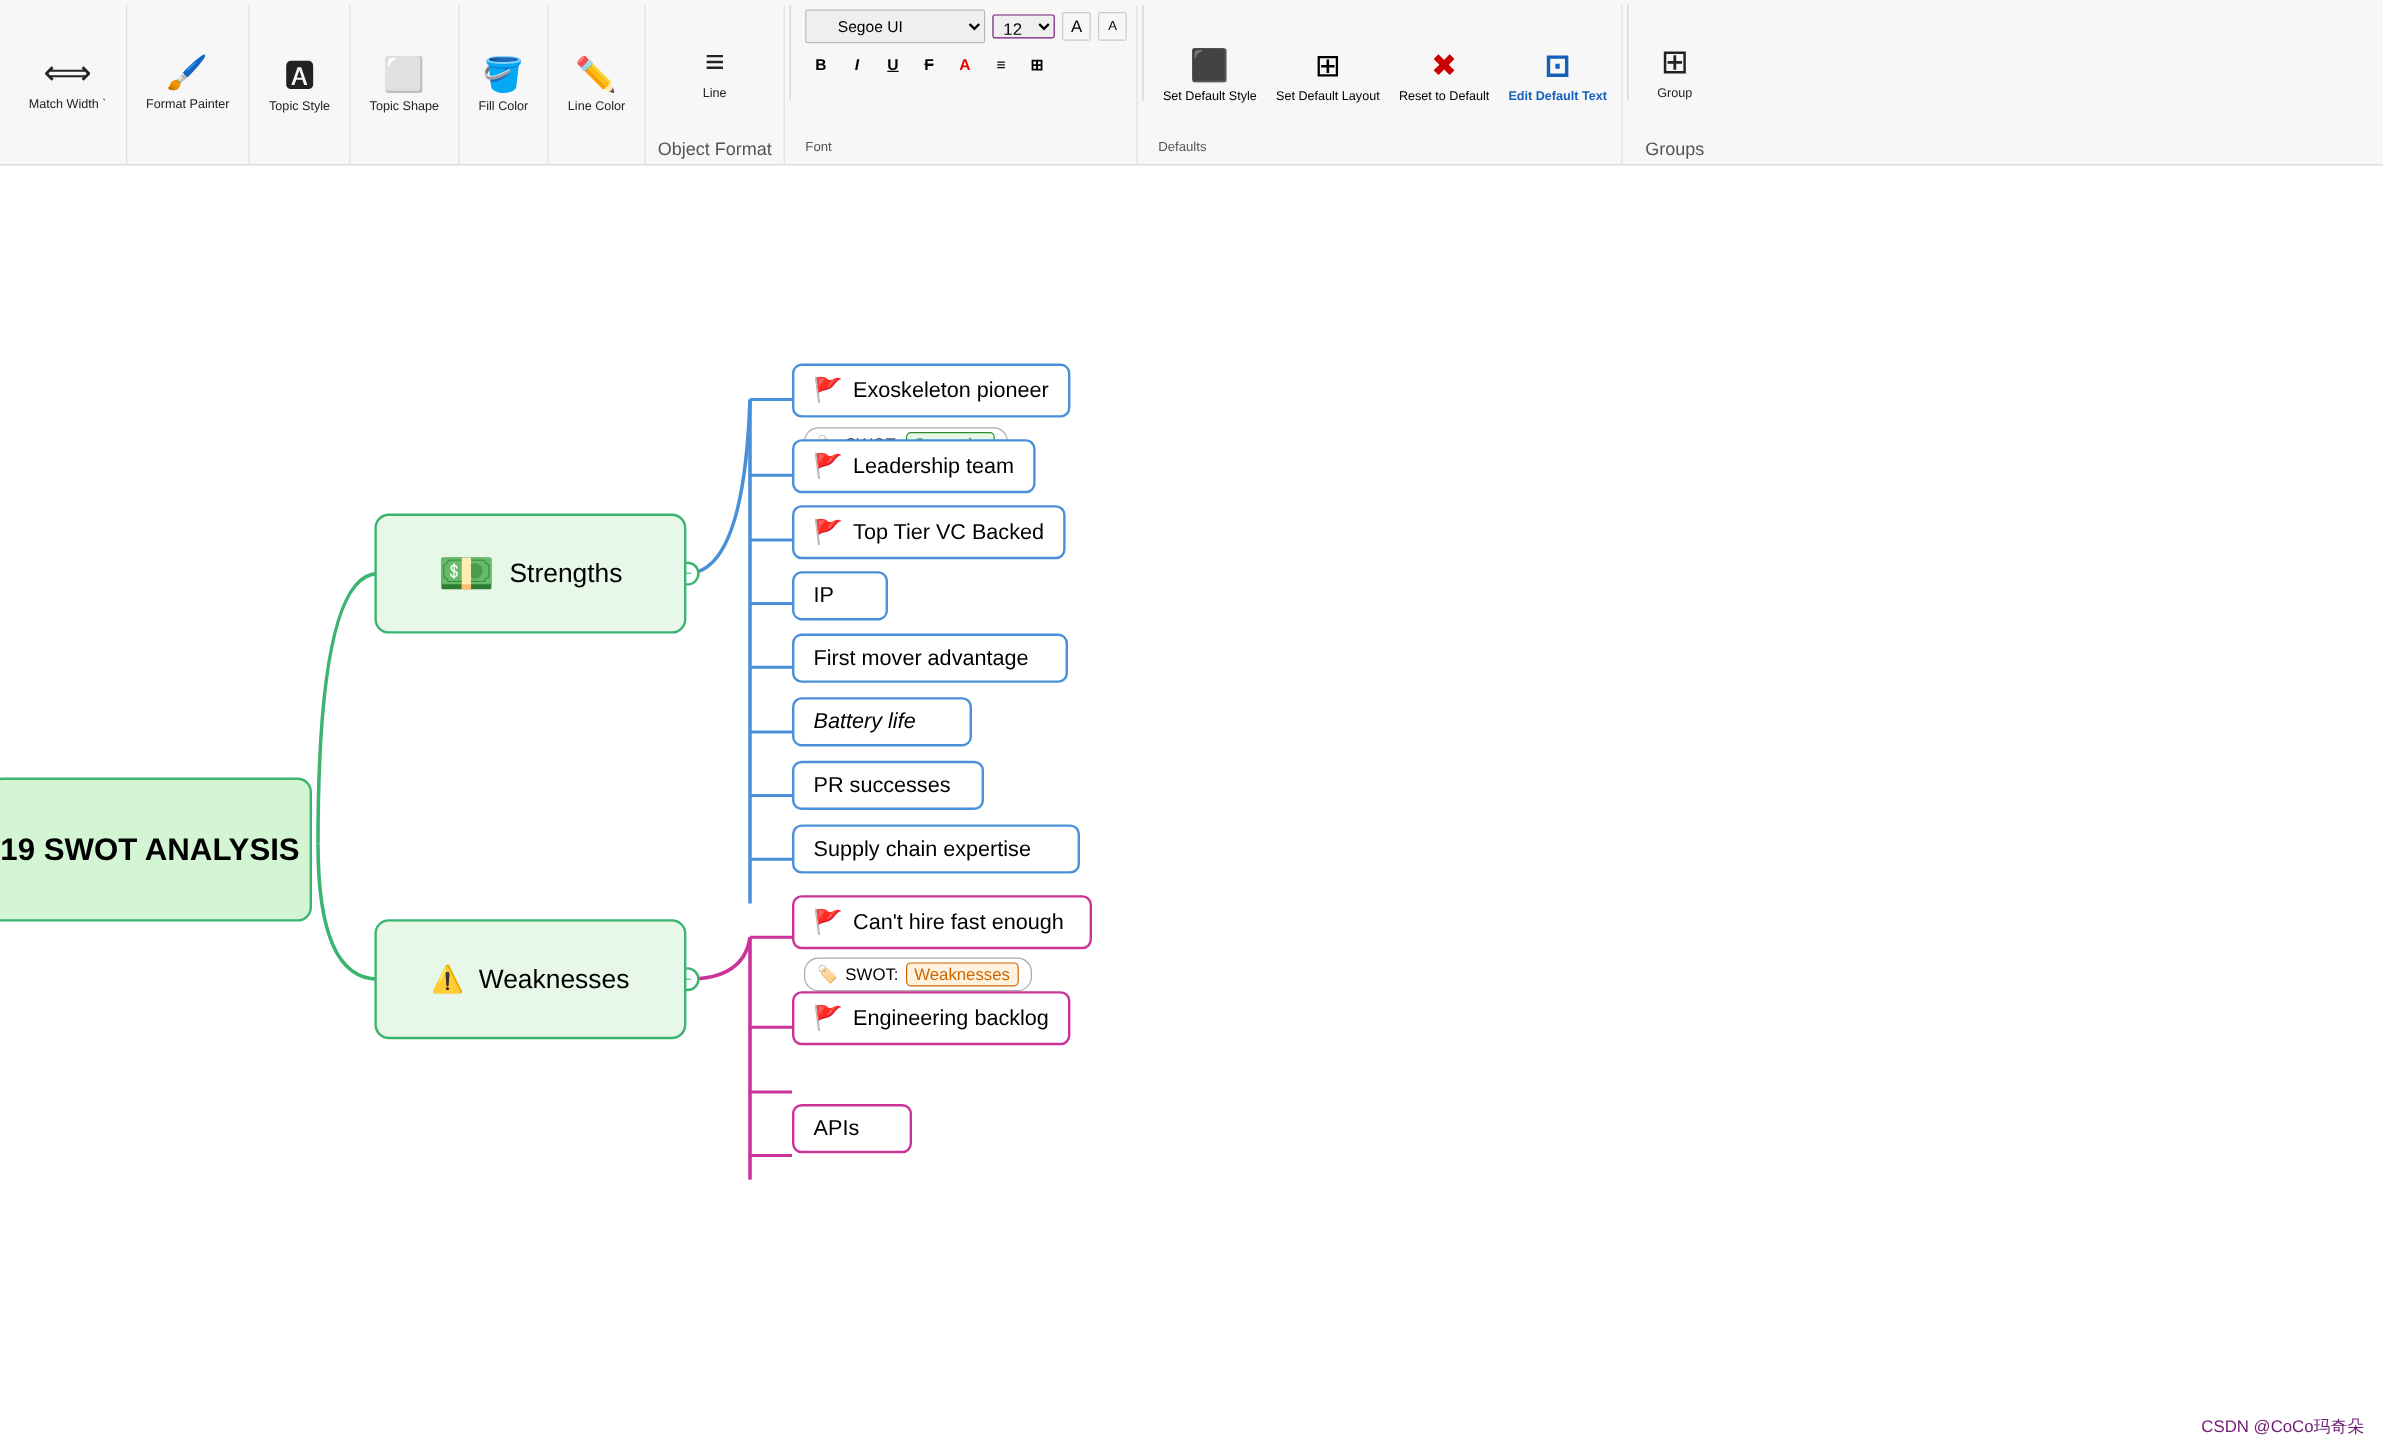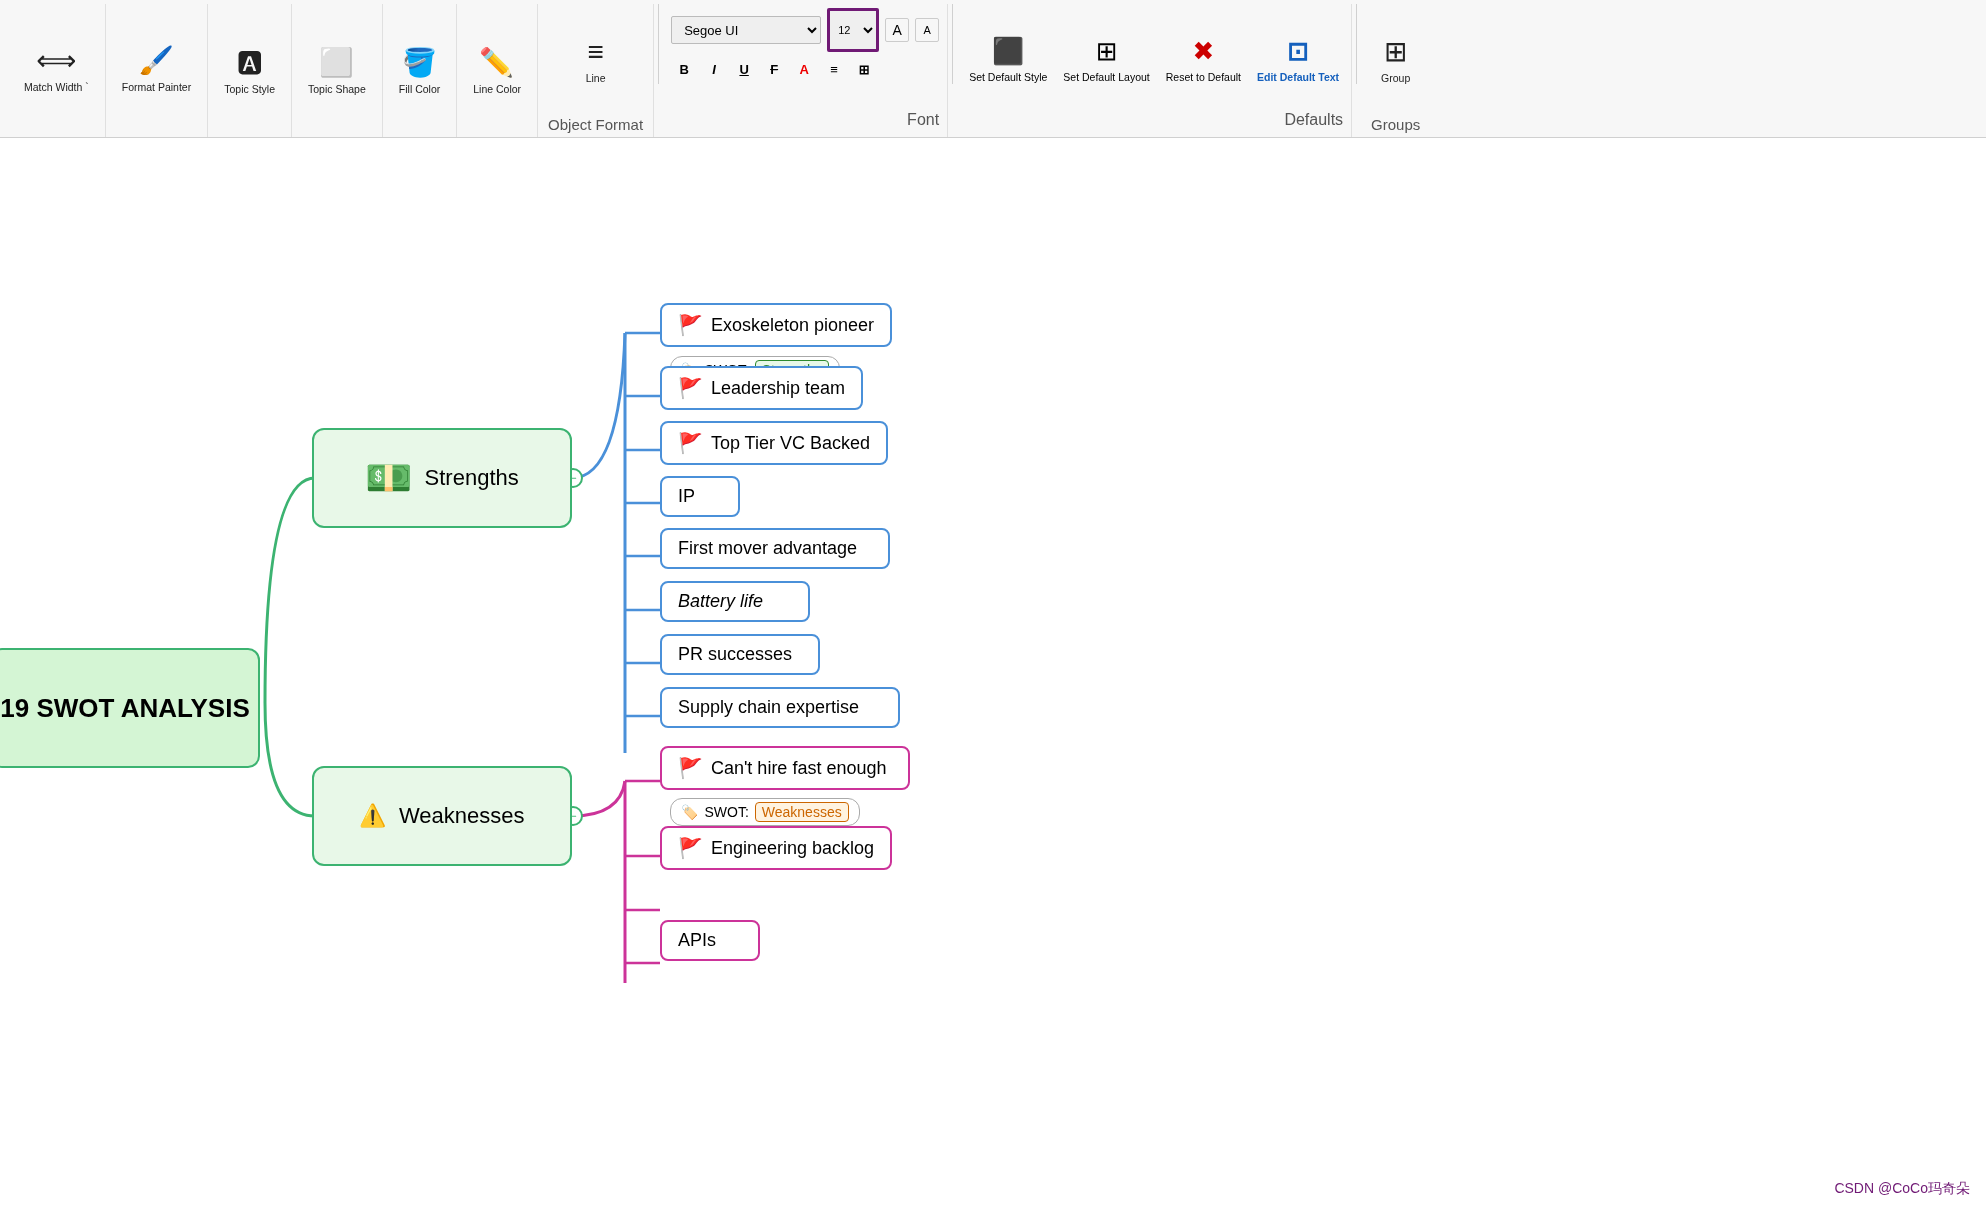--- a/index.html
+++ b/index.html
@@ -64,26 +64,26 @@
     .font-section {
       display: flex;
       flex-direction: column;
       padding: 4px 8px;
       border-right: 1px solid #e0e0e0;
       min-width: 260px;
     }
     .font-row1 { display: flex; align-items: center; gap: 6px; margin-bottom: 4px; }
     .font-row2 { display: flex; align-items: center; gap: 4px; }
     .font-select {
-      width: 150px; height: 28px; font-size: 13px; border: 1px solid #bbb; border-radius: 2px; padding: 2px 8px;
-    }
-    .font-size-select { width: 52px; height: 44px; font-size: 11px; border: 3px solid #701a75; border-radius: 2px; padding: 2px 4px; }
+      width: 150px; height: 28px; font-size: 13px; border: 1px solid #bbb; border-radius: 2px; padding: 2px 22px;
+    }
+    .font-size-select { width: 52px; height: 20px; font-size: 14px; border: 1px solid #701a75; border-radius: 2px; padding: 2px 4px; }
     .font-size-btn { width: 24px; height: 24px; font-size: 14px; border: 1px solid #ccc; background: #f7f7f7; cursor: pointer; border-radius: 2px; }
     .format-btn { width: 26px; height: 26px; font-size: 13px; border: 1px solid transparent; background: transparent; cursor: pointer; border-radius: 2px; font-weight: bold; }
-    .font-section-label { font-size: 16px; color: #555; margin-top: auto; padding-bottom: 4px; text-align: right; }
+    .font-section-label { font-size: 11px; color: #555; margin-top: auto; padding-bottom: 4px; text-align: left; }
 
     
     .defaults-section {
       display: flex;
       flex-direction: column;
       padding: 4px 8px;
       border-right: 1px solid #e0e0e0;
       min-width: 340px;
     }
     .defaults-buttons { display: flex; align-items: center; gap: 8px; flex: 1; }

